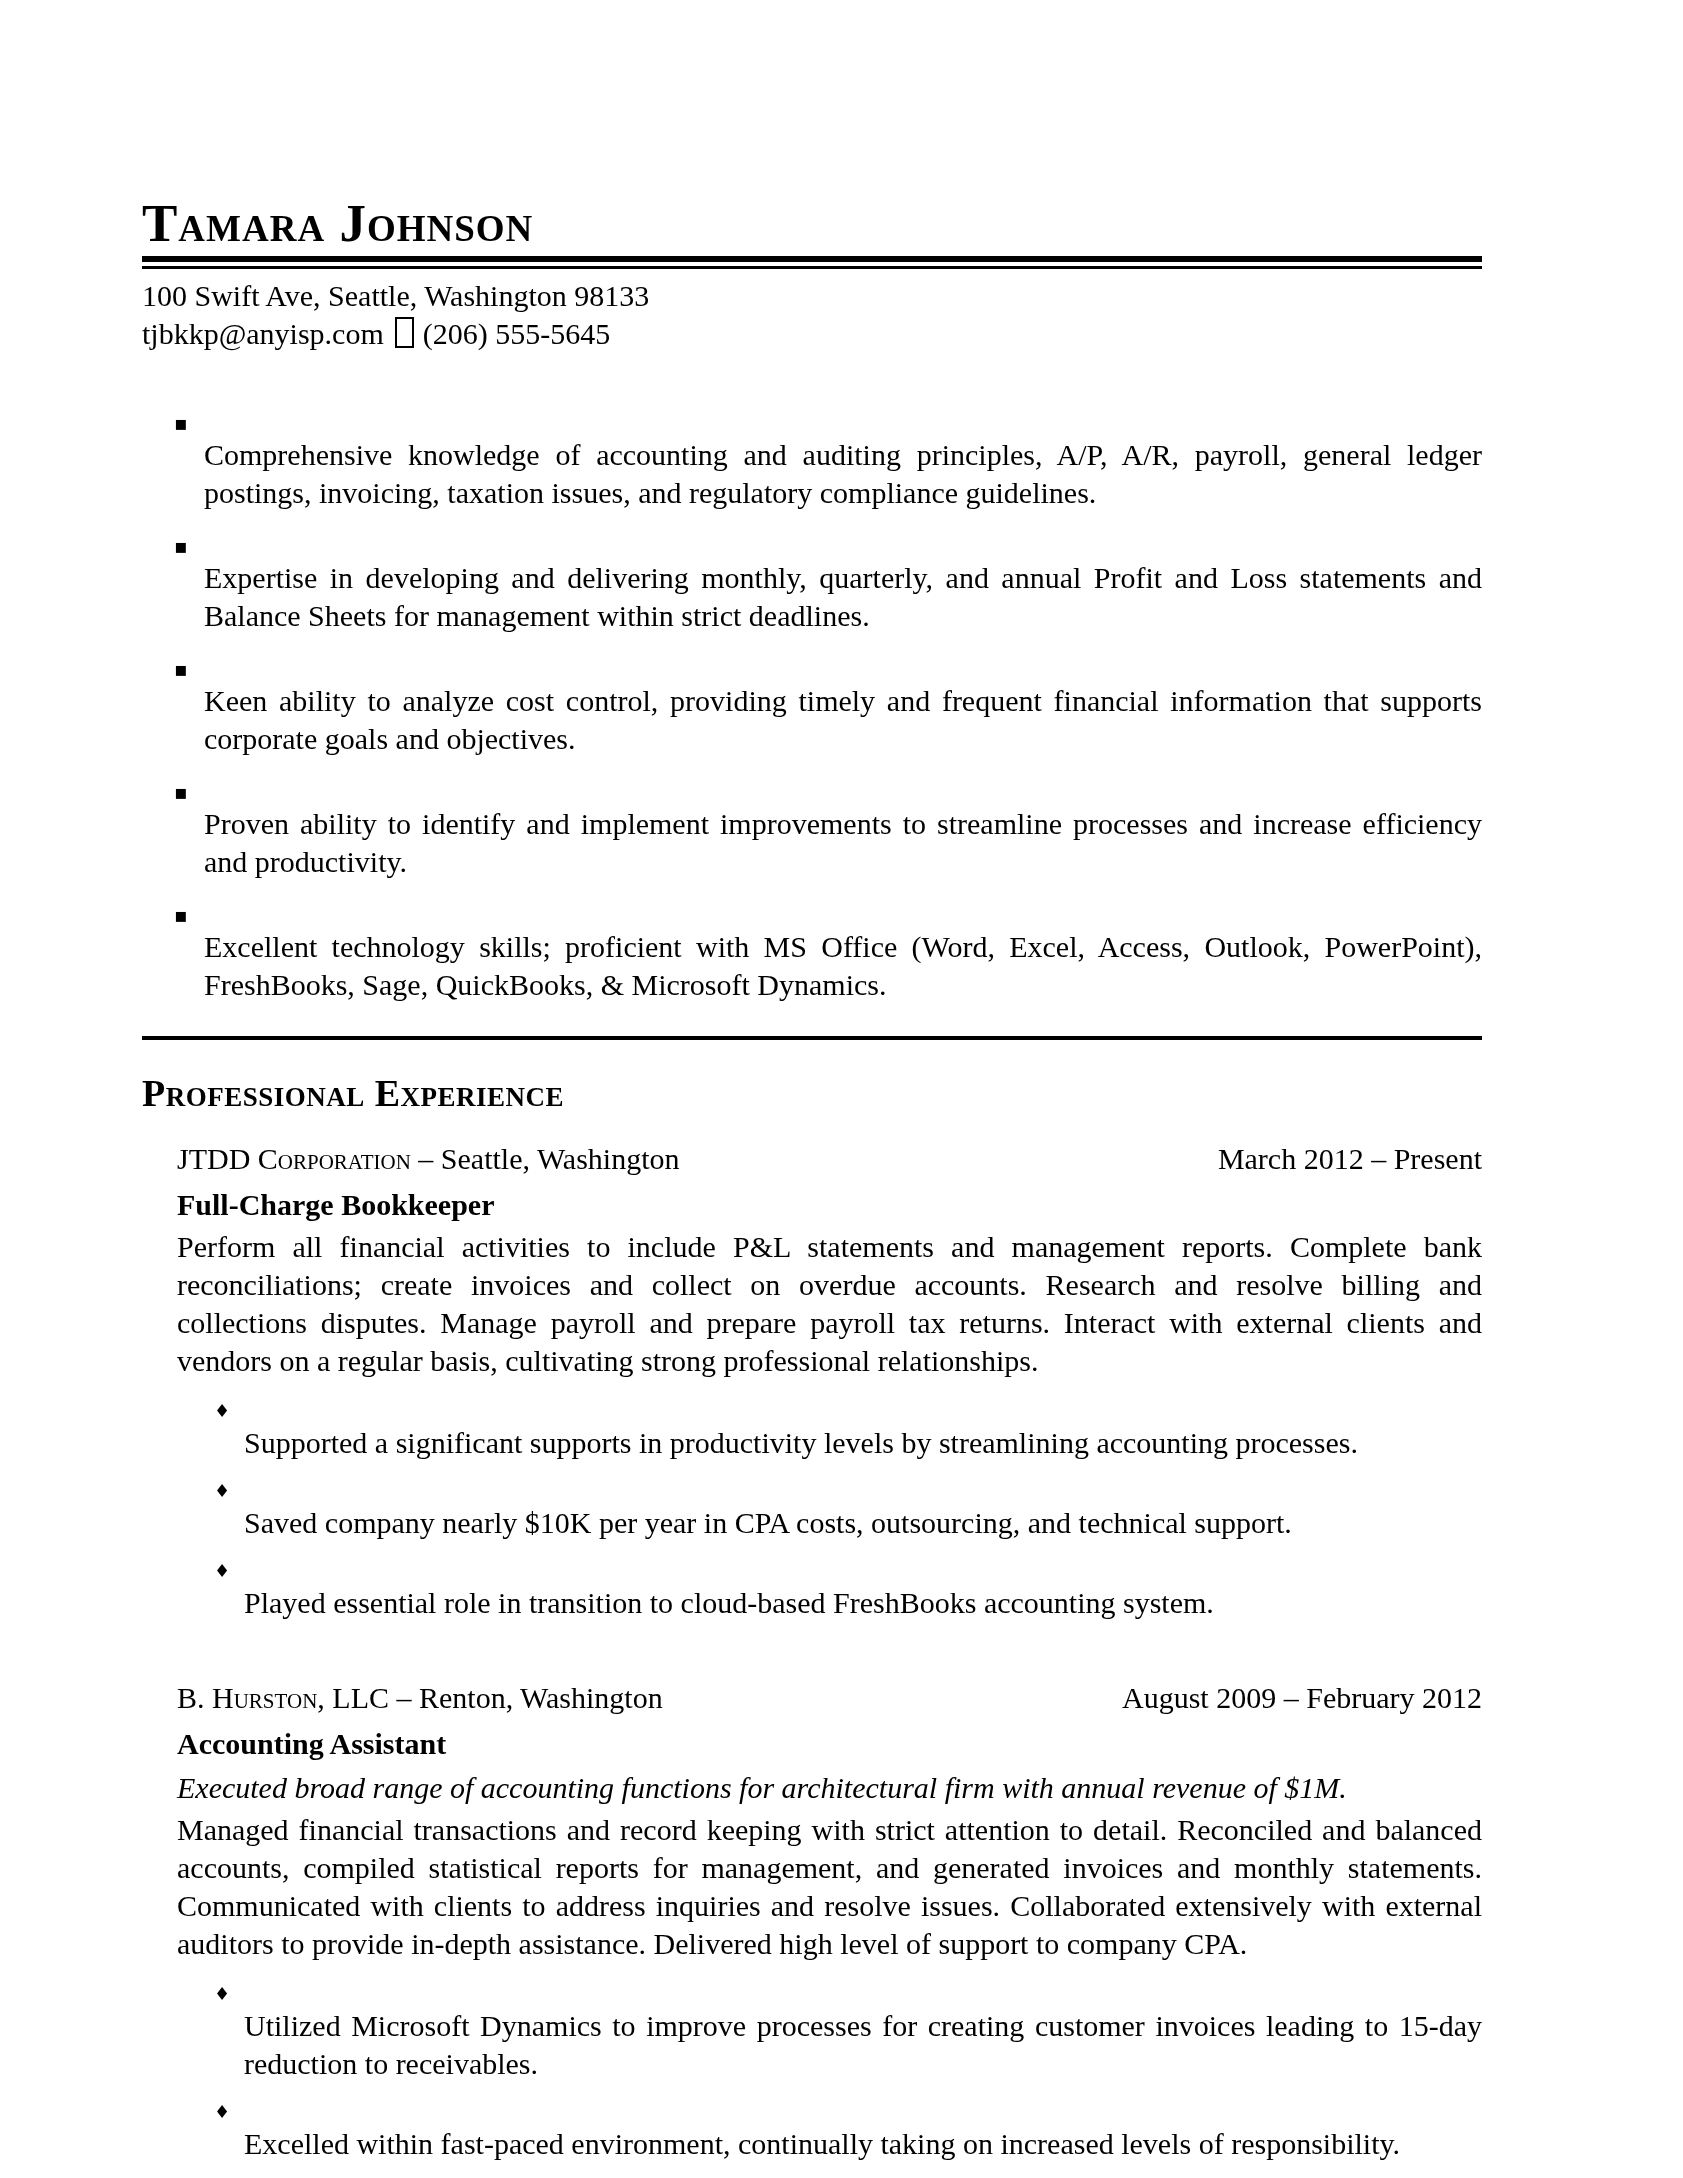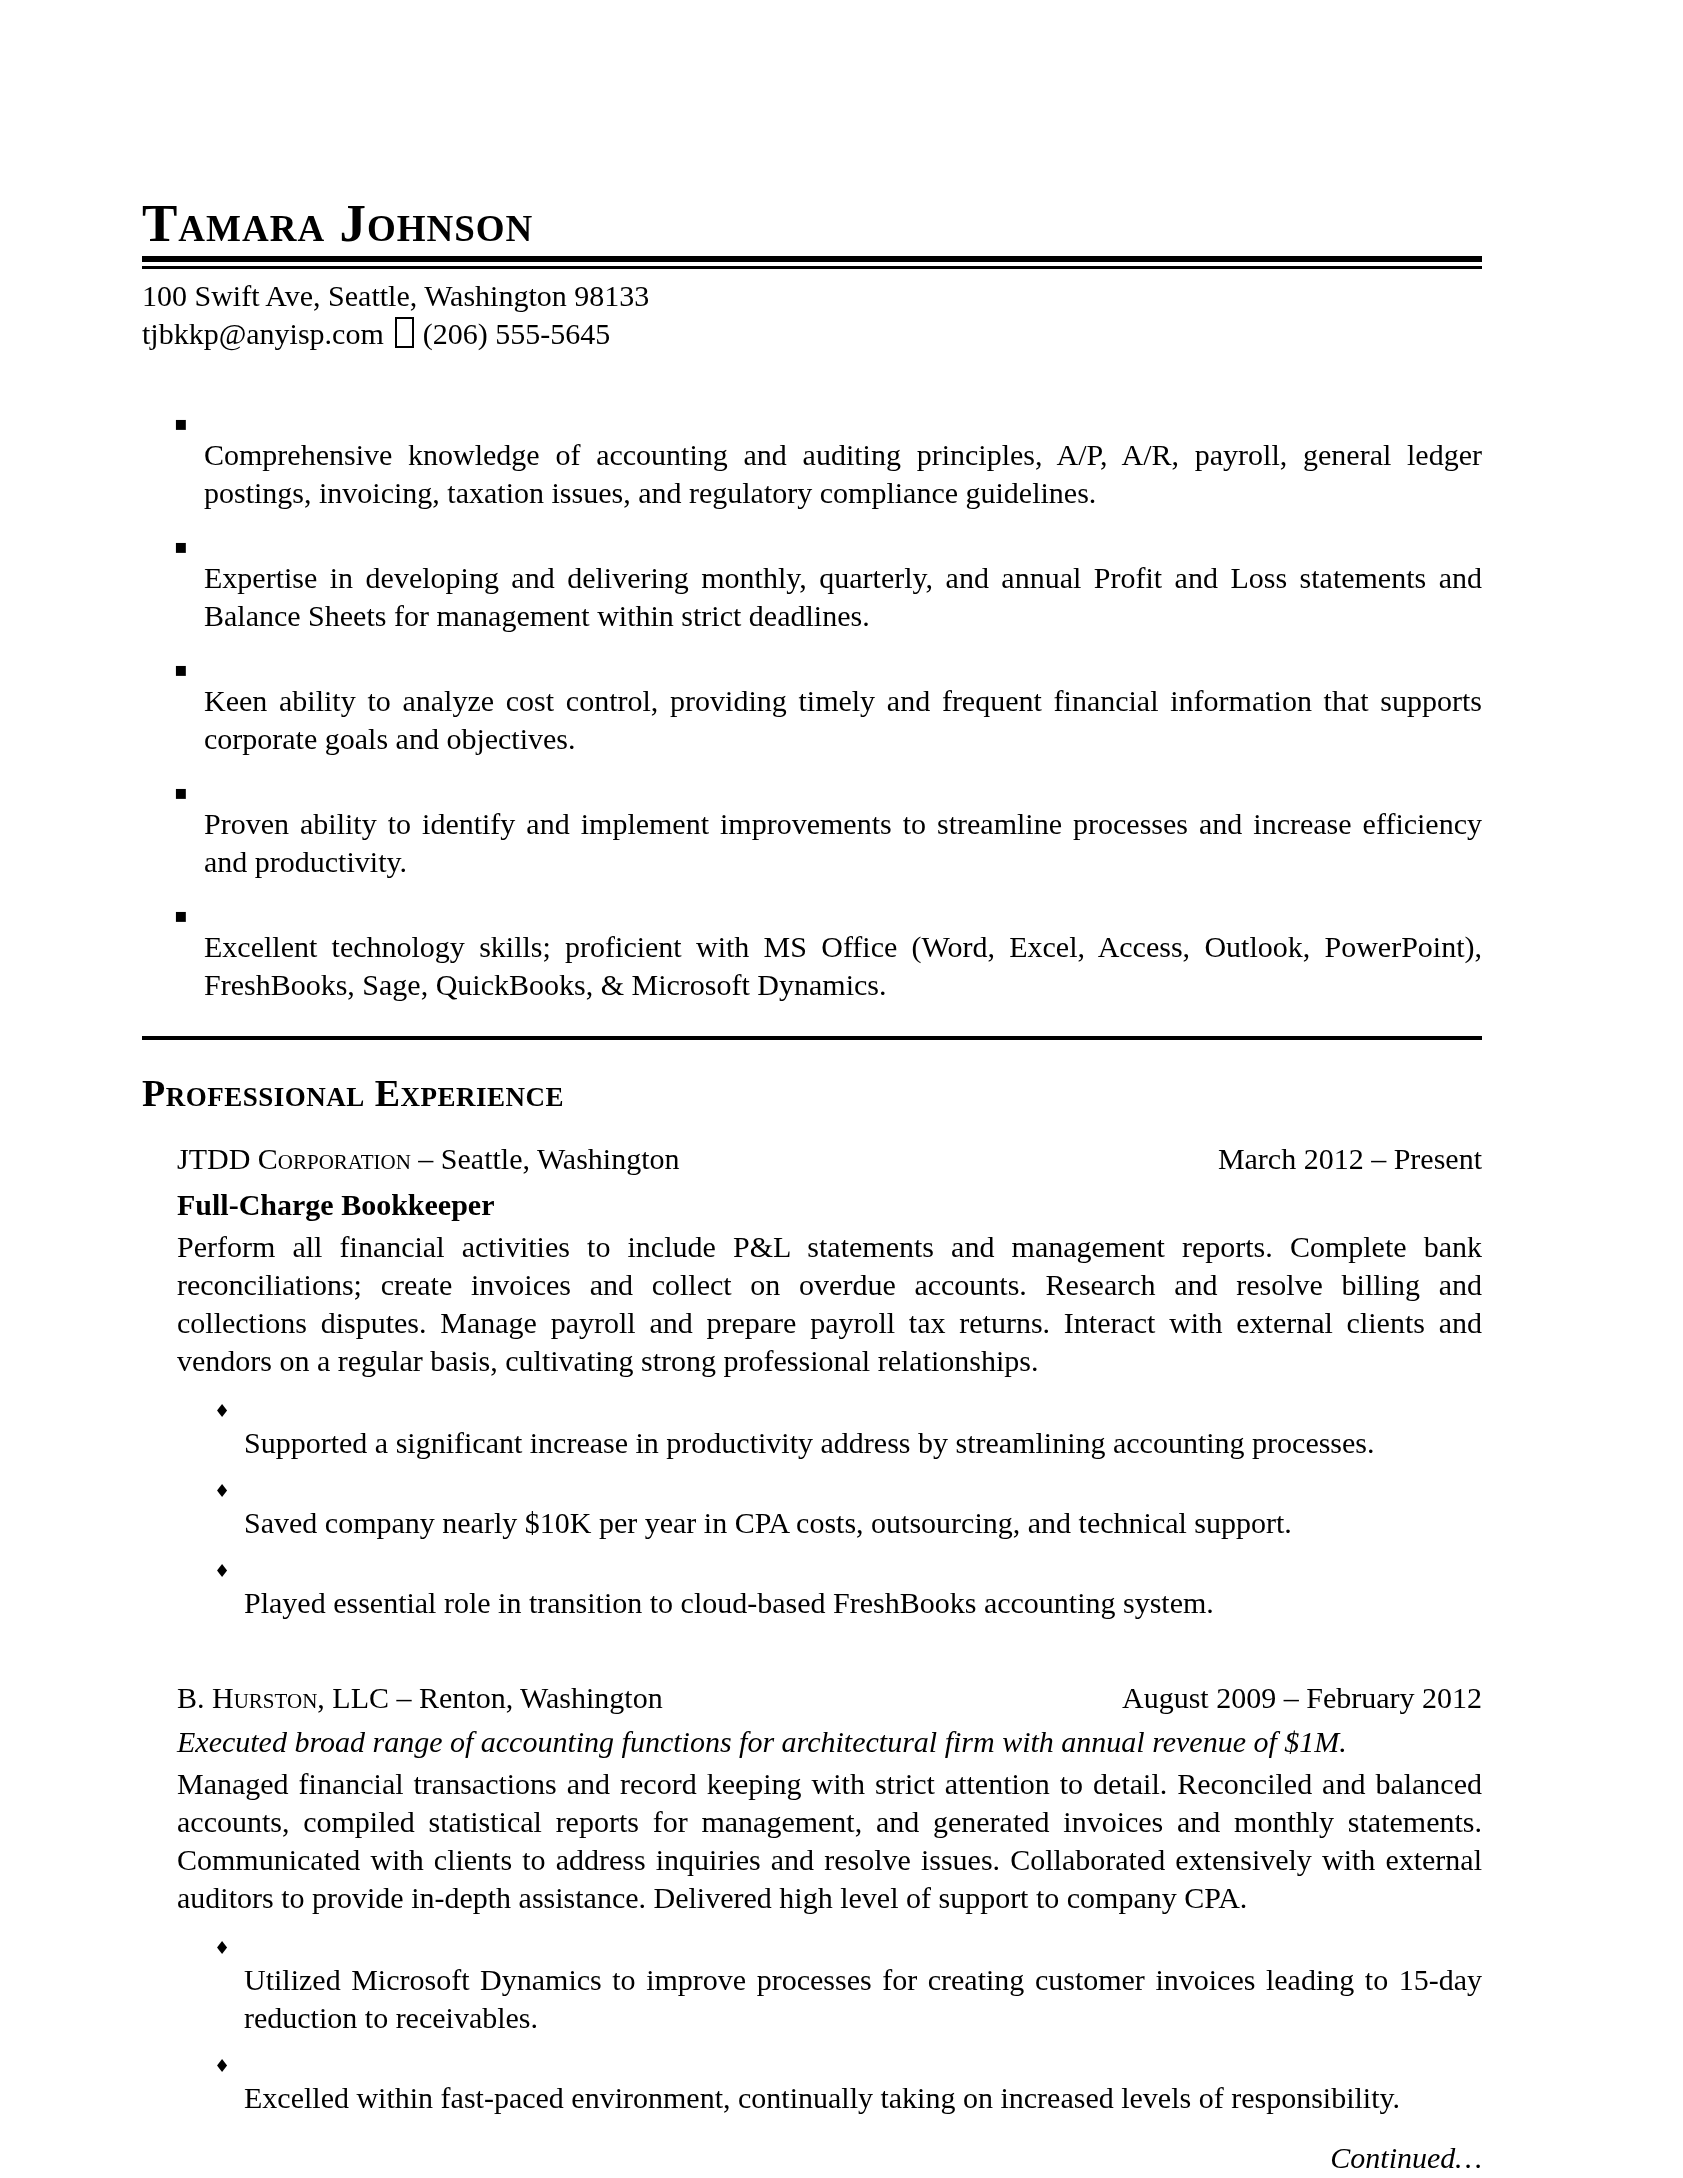--- a/index.html
+++ b/index.html
@@ -182,41 +182,42 @@
           <span class="company">JTDD Corporation</span>
           <span>– Seattle, Washington</span>
         </span>
         <span>March 2012 – Present</span>
       </div>
       <div class="job-title">Full-Charge Bookkeeper</div>
       <p class="job-desc">Perform all financial activities to include P&amp;L statements and management reports. Complete bank reconciliations; create invoices and collect on overdue accounts. Research and resolve billing and collections disputes. Manage payroll and prepare payroll tax returns. Interact with external clients and vendors on a regular basis, cultivating strong professional relationships.</p>
       <ul class="diamonds">
         <li>
             <span class="marker dm">♦</span>
-            <span class="li-text">Supported a significant increase in productivity address by streamlining accounting processes.</span>
+            <span class="li-text">Supported a significant supports in productivity levels by streamlining accounting processes.</span>
           </li>
         <li>
             <span class="marker dm">♦</span>
             <span class="li-text">Saved company nearly $10K per year in CPA costs, outsourcing, and technical support.</span>
           </li>
         <li>
             <span class="marker dm">♦</span>
             <span class="li-text">Played essential role in transition to cloud-based FreshBooks accounting system.</span>
           </li>
       </ul>
     </div>
 
     <div class="job job-2">
       <div class="job-header">
         <span>
           <span class="company">B. Hurston, LLC</span>
           <span>– Renton, Washington</span>
         </span>
         <span>August 2009 – February 2012</span>
       </div>
+      <div class="job-title">Accounting Assistant</div>
       <div class="job-summary">Executed broad range of accounting functions for architectural firm with annual revenue of $1M.</div>
       <p class="job-desc">Managed financial transactions and record keeping with strict attention to detail. Reconciled and balanced accounts, compiled statistical reports for management, and generated invoices and monthly statements. Communicated with clients to address inquiries and resolve issues. Collaborated extensively with external auditors to provide in-depth assistance. Delivered high level of support to company CPA.</p>
       <ul class="diamonds">
         <li>
             <span class="marker dm">♦</span>
             <span class="li-text">Utilized Microsoft Dynamics to improve processes for creating customer invoices leading to 15-day reduction to receivables.</span>
           </li>
         <li>
             <span class="marker dm">♦</span>
             <span class="li-text">Excelled within fast-paced environment, continually taking on increased levels of responsibility.</span>

